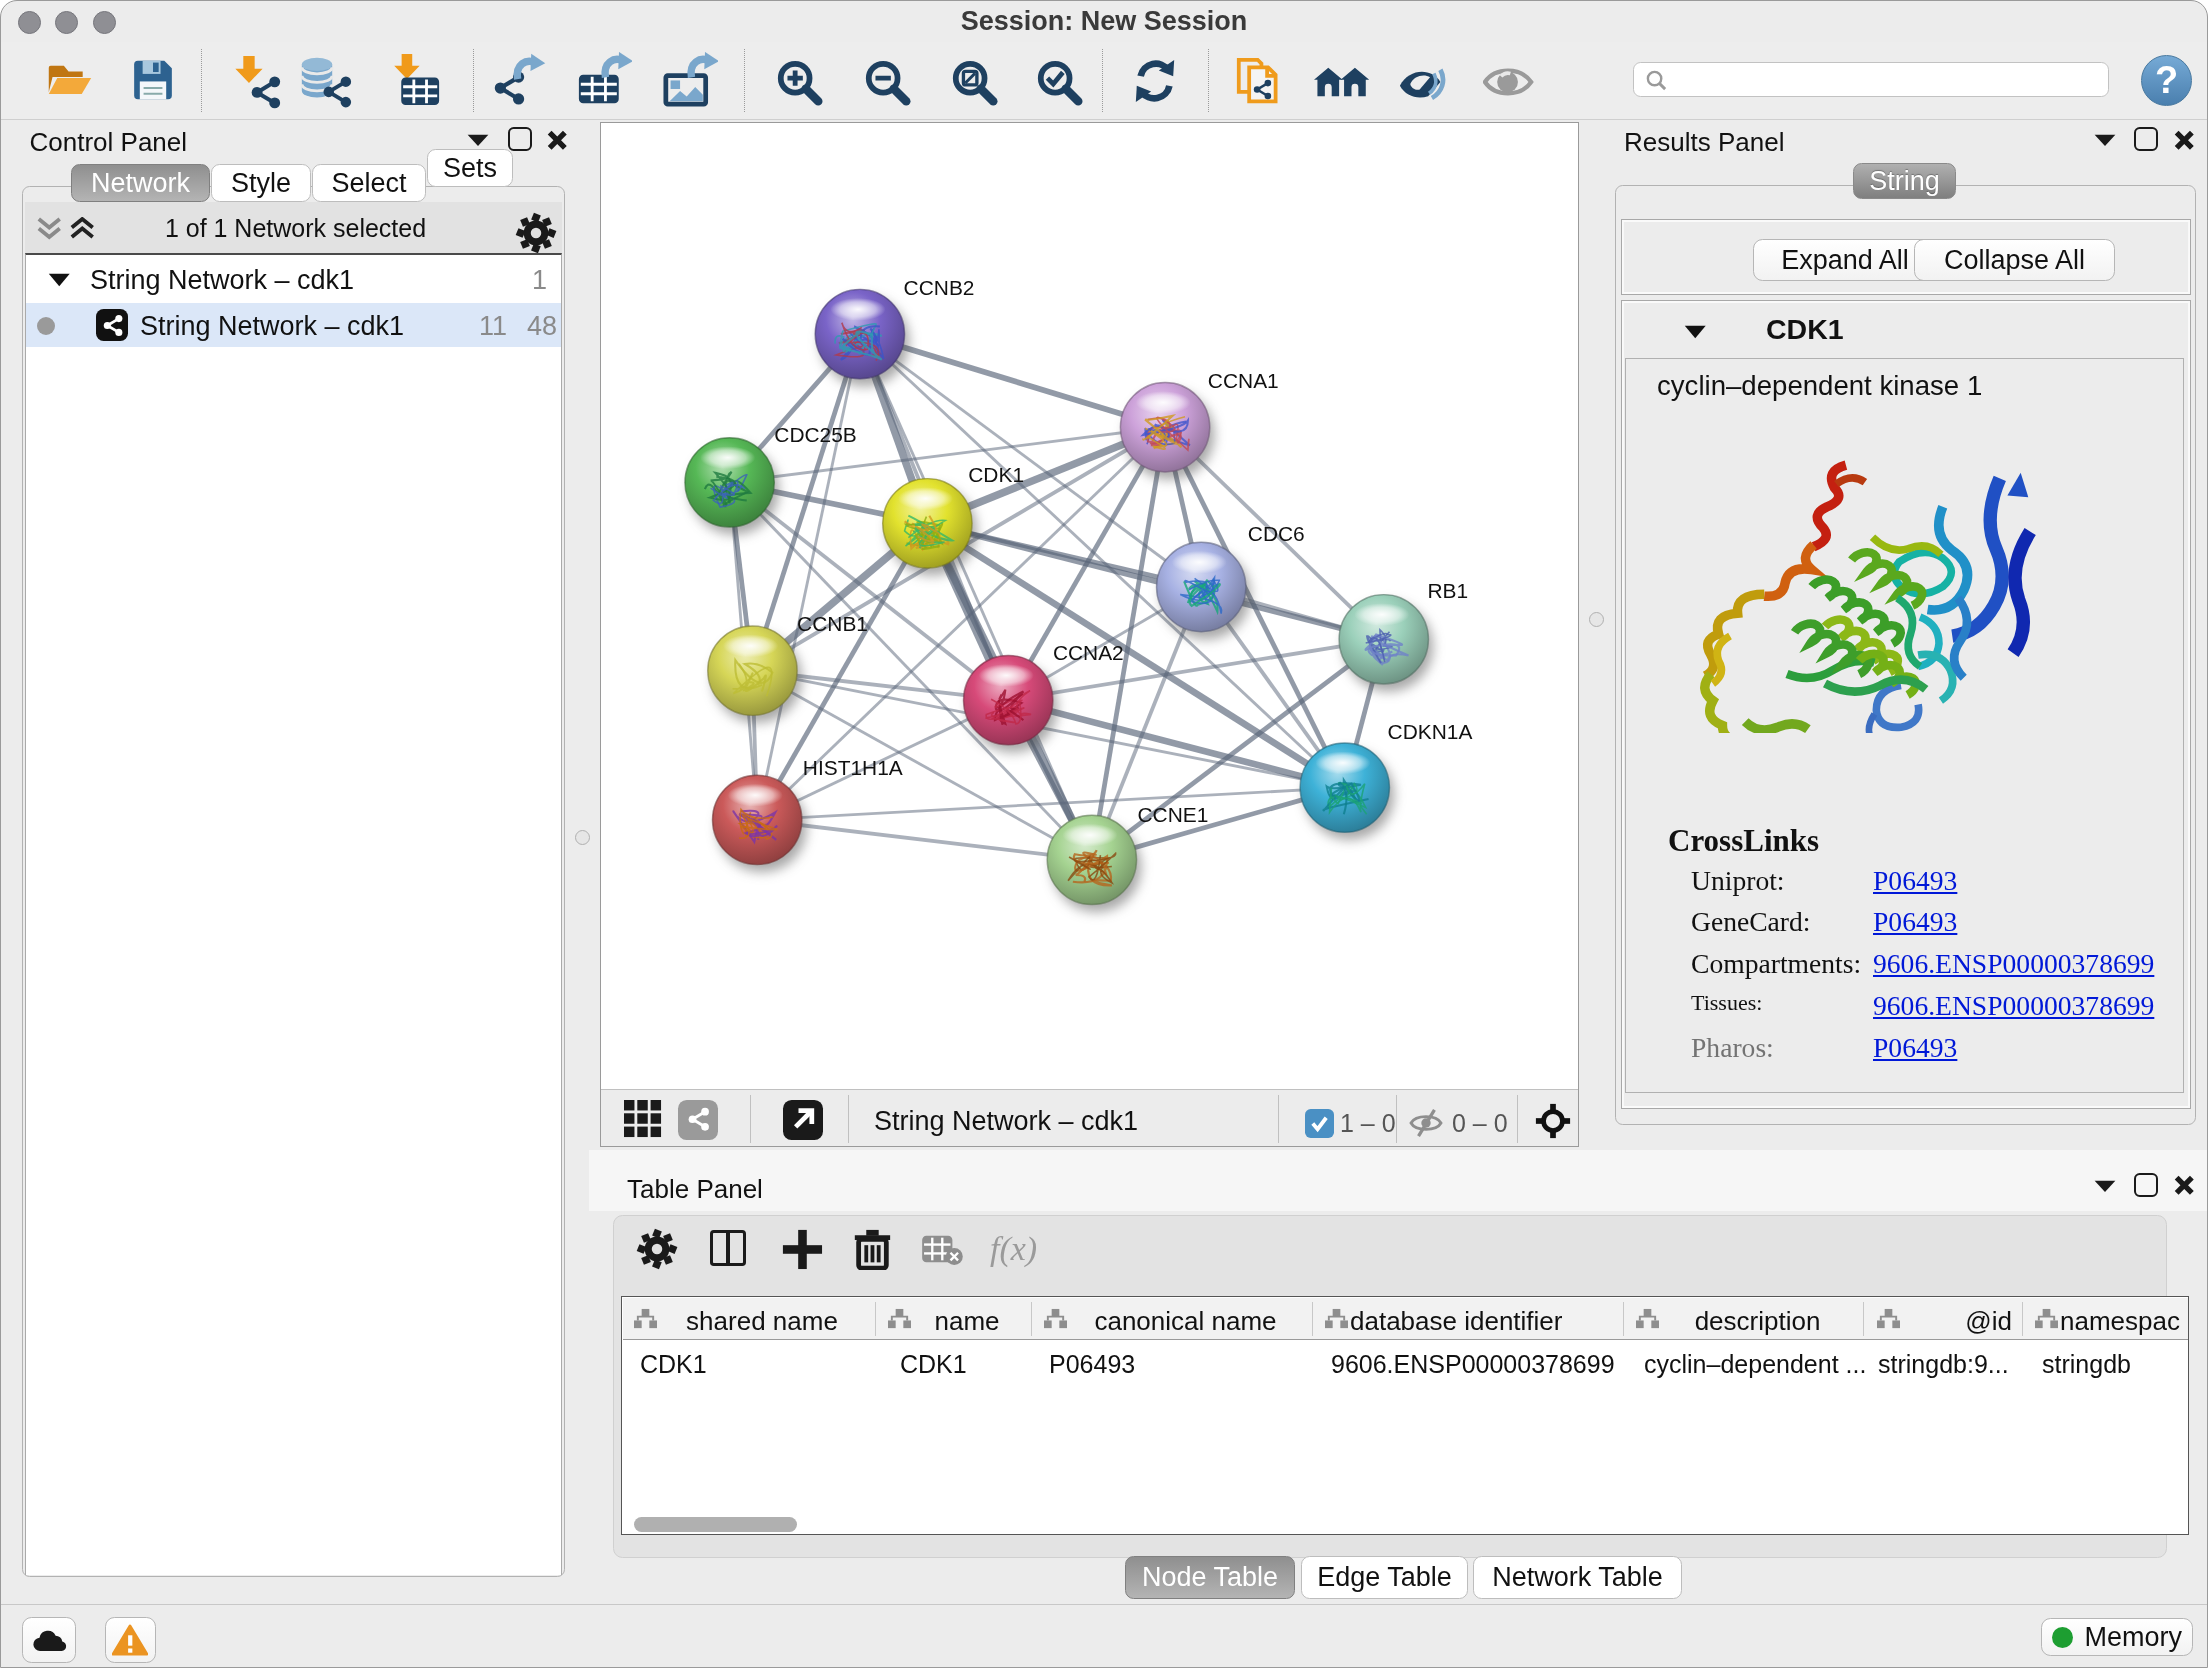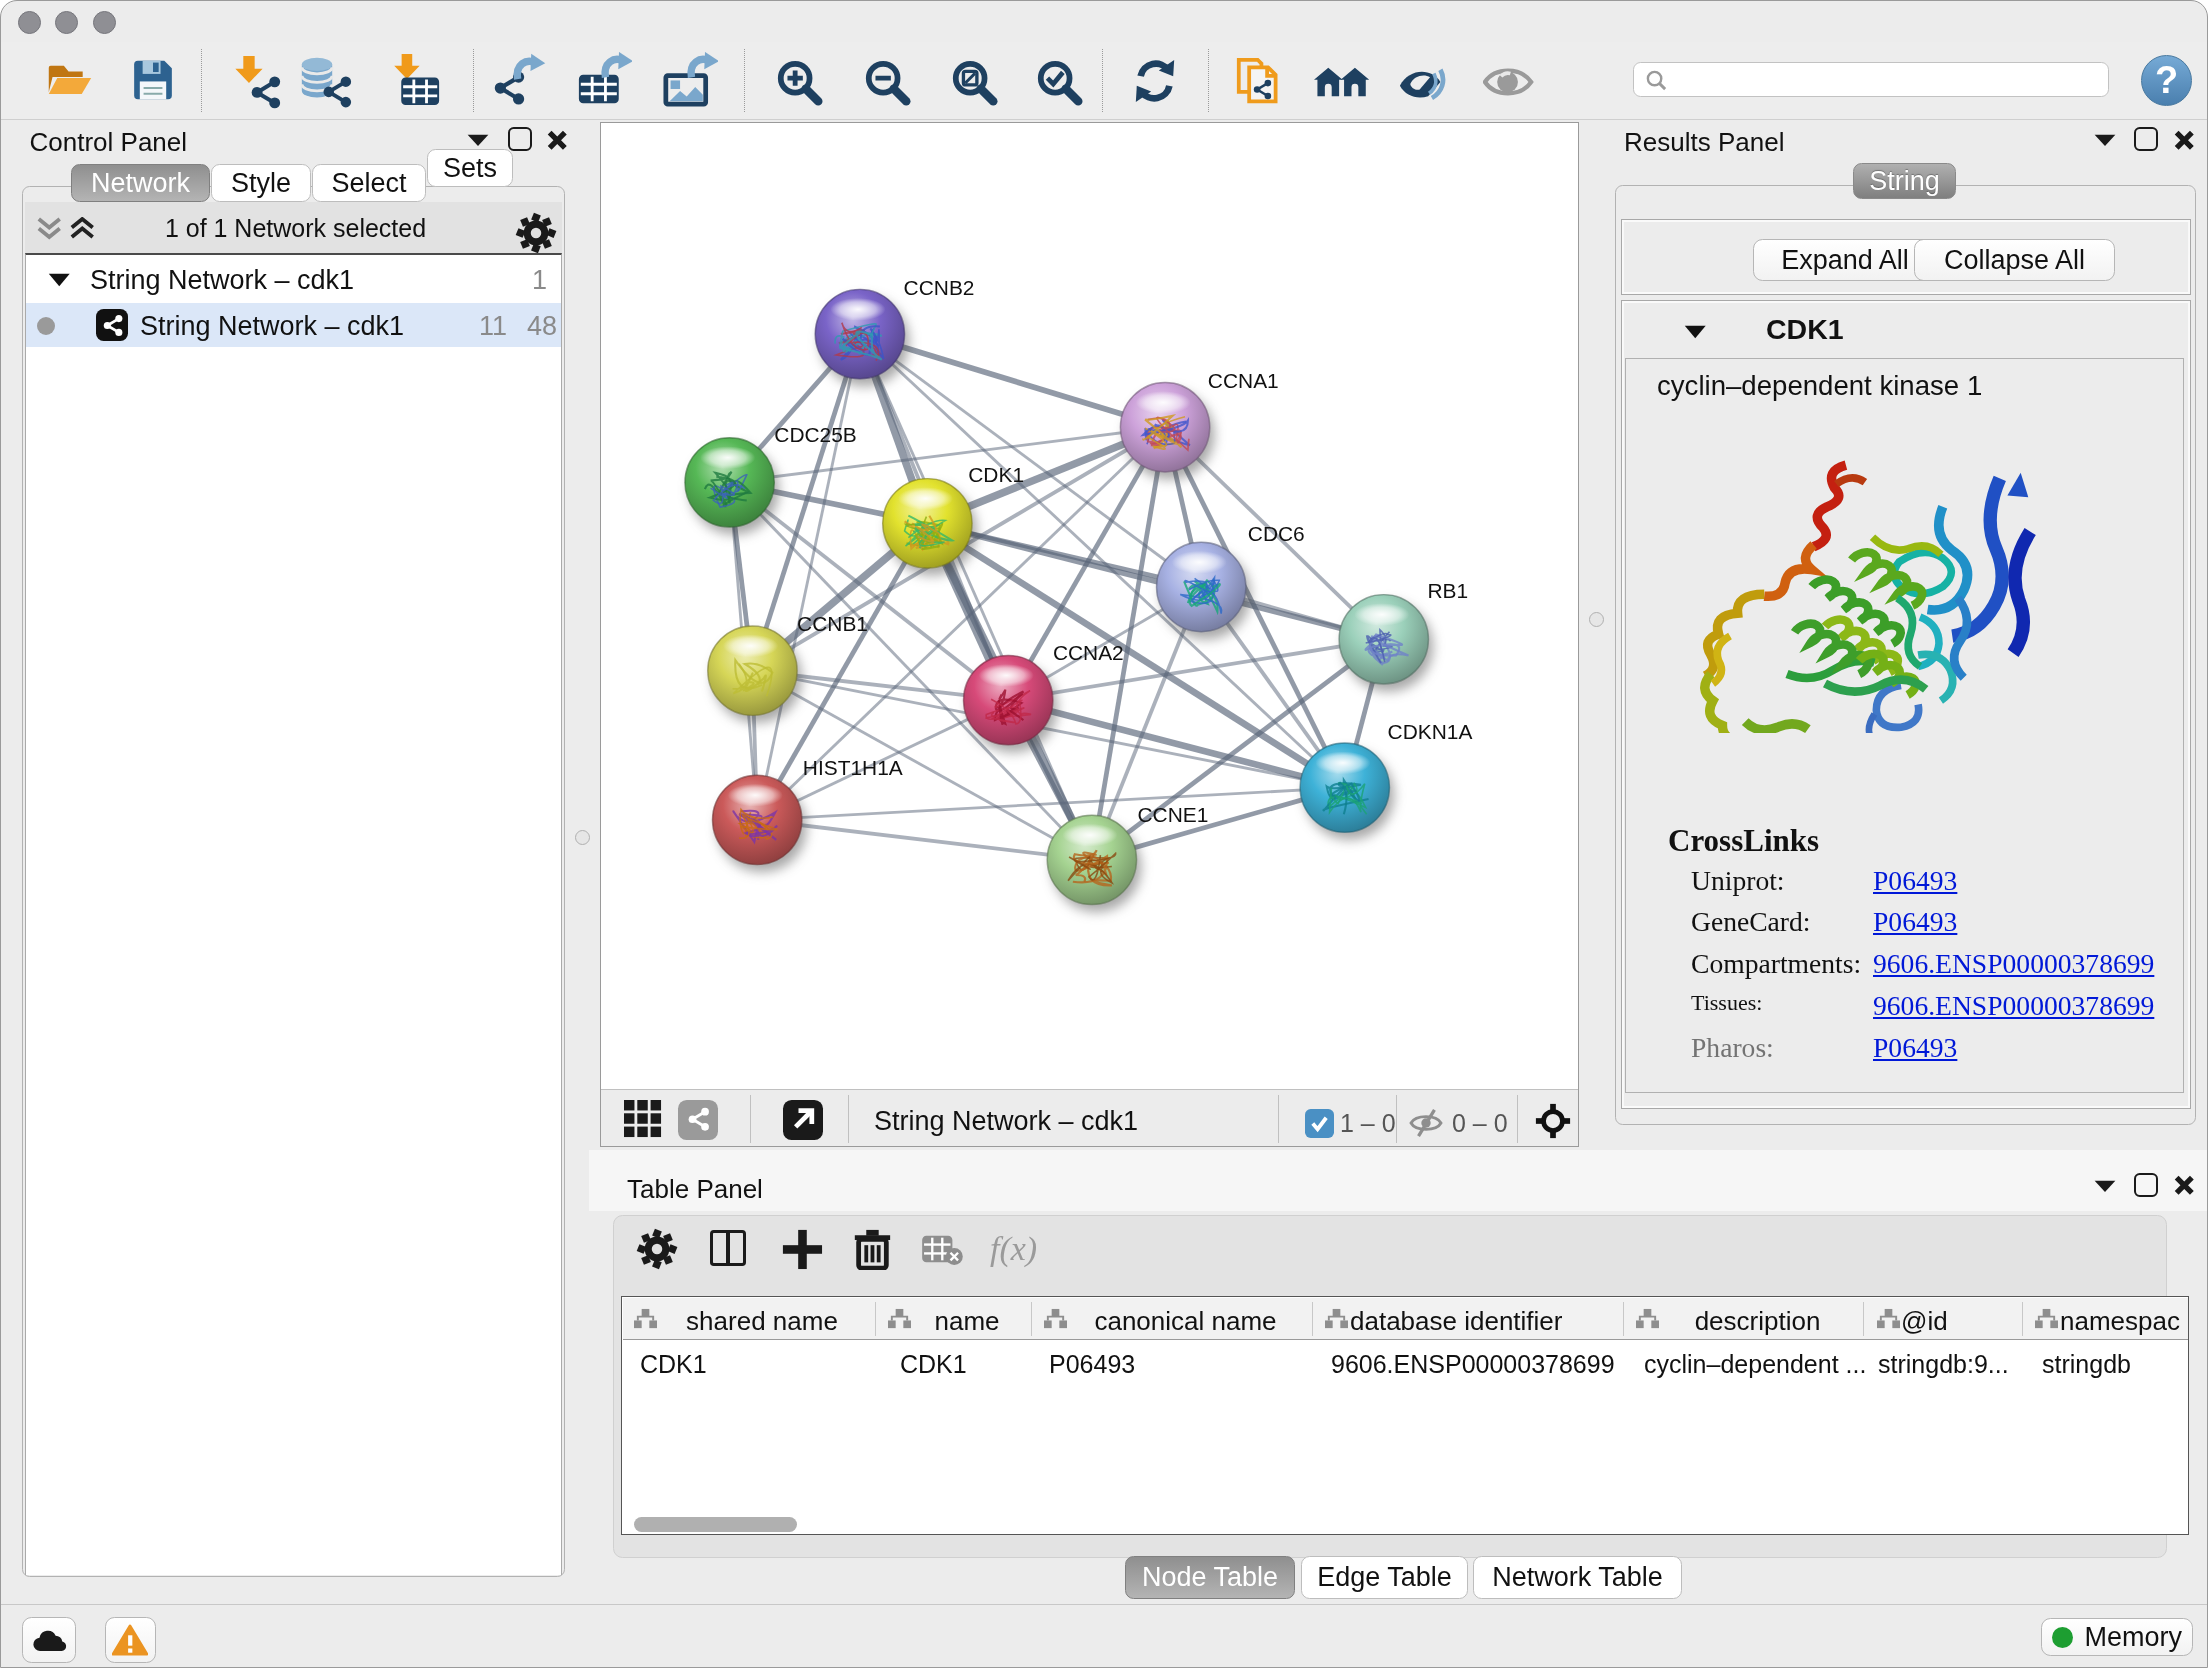--- a/index.html
+++ b/index.html
@@ -18,20 +18,21 @@
 .tabsel{background:linear-gradient(#8f8f8f,#b4b4b4);color:#fff;border-color:#808080}
 .btn{position:absolute;background:linear-gradient(#ffffff,#f2f2f2);border:1px solid #b6b6b6;
   border-radius:9.5px;text-align:center;font-size:27px;color:#111}
 .link{color:#0018d8;text-decoration:underline}
 .serif{font-family:"Liberation Serif",serif}
 </style></head><body>
 <div class="win">
 <div class="tl" style="left:17px"></div>
     <div class="tl" style="left:54px"></div>
     <div class="tl" style="left:92px"></div>
+    <div class="title">Session: New Session</div>
     <div class="toolbar"></div>
     <svg style="position:absolute;left:44px;top:55px" width="49" height="46" viewBox="0 0 52 48">
       <path d="M4 38 V12 a2 2 0 0 1 2-2 h14 l5 6 h15 v6 H8 z" fill="#c07612"></path>
       <path d="M4 40 l9-17 h36 l-10 17 z" fill="#f3a93a"></path>
     </svg>
     <svg style="position:absolute;left:128px;top:55px" width="48" height="49" viewBox="0 0 50 52">
       <path d="M5 9 a4 4 0 0 1 4-4 h28 l8 8 v29 a4 4 0 0 1 -4 4 H9 a4 4 0 0 1 -4-4 z" fill="#2d6290"></path>
       <rect x="14" y="5" width="19" height="14" fill="#a9c8de"></rect>
       <rect x="25" y="7" width="6" height="10" fill="#2d6290"></rect>
       <rect x="11" y="27" width="28" height="19" fill="#f4f7fa"></rect>
@@ -647,21 +648,21 @@
       <path d="M12 5 v5 M4 13 v-4 h16 v4" fill="none" stroke="#8e8e8e" stroke-width="2"></path>
     </svg>
     <div class="abs" style="left:1660px;top:1305px;width:193px;text-align:center;font-size:26px;color:#111;overflow:hidden;white-space:nowrap">description</div>
     <div class="abs" style="left:1862px;top:1301px;height:34px;border-left:1px solid #c8c8c8"></div>
     <svg style="position:absolute;left:1876px;top:1307px" width="23" height="23" viewBox="0 0 24 24">
       <rect x="8" y="1" width="8" height="8" fill="#8e8e8e"></rect>
       <rect x="0" y="13" width="8" height="8" fill="#8e8e8e"></rect>
       <rect x="16" y="13" width="8" height="8" fill="#8e8e8e"></rect>
       <path d="M12 5 v5 M4 13 v-4 h16 v4" fill="none" stroke="#8e8e8e" stroke-width="2"></path>
     </svg>
-    <div class="abs" style="left:1900px;top:1305px;width:111px;text-align:left;font-size:26px;color:#111;overflow:hidden;white-space:nowrap">@id</div>
+    <div class="abs" style="left:1900px;top:1305px;width:111px;text-align:right;font-size:26px;color:#111;overflow:hidden;white-space:nowrap">@id</div>
     <div class="abs" style="left:2021px;top:1301px;height:34px;border-left:1px solid #c8c8c8"></div>
     <svg style="position:absolute;left:2034px;top:1307px" width="23" height="23" viewBox="0 0 24 24">
       <rect x="8" y="1" width="8" height="8" fill="#8e8e8e"></rect>
       <rect x="0" y="13" width="8" height="8" fill="#8e8e8e"></rect>
       <rect x="16" y="13" width="8" height="8" fill="#8e8e8e"></rect>
       <path d="M12 5 v5 M4 13 v-4 h16 v4" fill="none" stroke="#8e8e8e" stroke-width="2"></path>
     </svg>
     <div class="abs" style="left:2059px;top:1305px;width:120px;text-align:center;font-size:26px;color:#111;overflow:hidden;white-space:nowrap">namespace</div>
     <div class="abs" style="left:639px;top:1349px;width:228px;font-size:25px;color:#111;overflow:hidden;white-space:nowrap">CDK1</div>
     <div class="abs" style="left:899px;top:1349px;width:124px;font-size:25px;color:#111;overflow:hidden;white-space:nowrap">CDK1</div>

